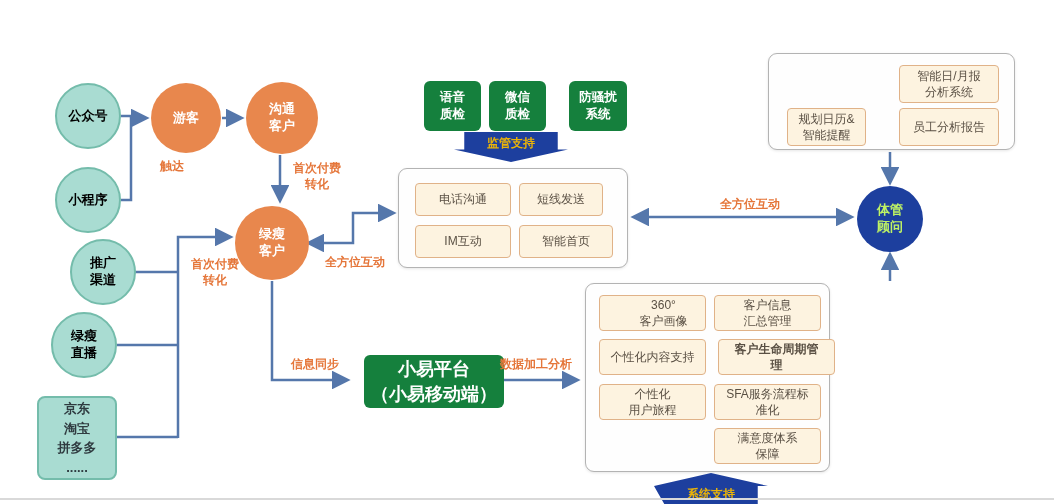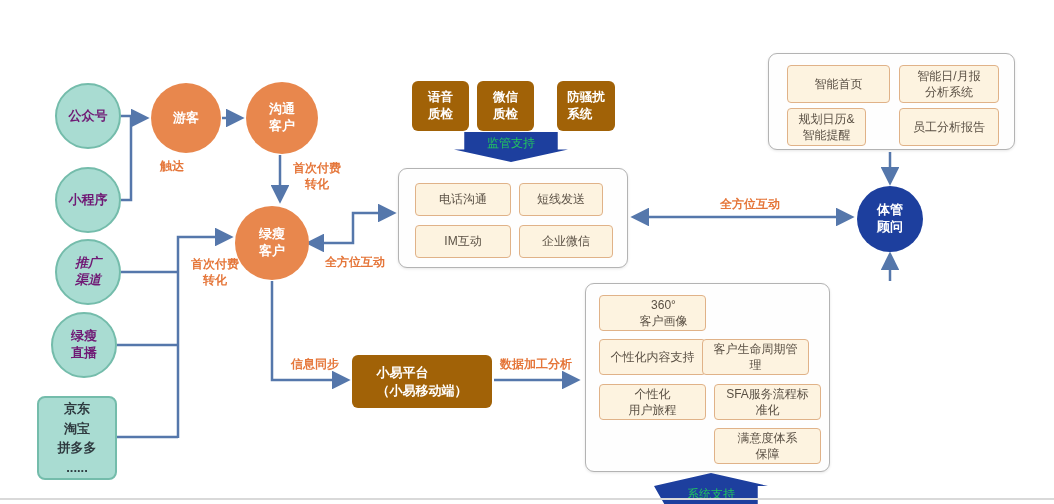--- a/index.html
+++ b/index.html
@@ -1,37 +1,37 @@
 <!DOCTYPE html>
 <html><head>
 <meta charset="utf-8">
 <style>
   html,body{margin:0;padding:0;background:#fff;}
   .canvas{position:relative;width:1054px;height:504px;background:#ffffff;overflow:hidden;
           font-family:"Liberation Sans","DejaVu Sans",sans-serif;}
   .lines{position:absolute;left:0;top:0;width:1054px;height:504px;}
   .circle{position:absolute;border-radius:50%;display:flex;align-items:center;justify-content:center;
           text-align:center;white-space:pre-line;font-weight:bold;line-height:1.3;box-sizing:border-box;}
-  .teal{background:#a9dcd2;border:2px solid #74bcab;color:#701a75;font-size:13px;}
+  .teal{background:#a9dcd2;border:2px solid #74bcab;color:#000000;font-size:13px;}
   .orangec{background:#e8874d;color:#fff;font-size:13px;}
-  .bluec{background:#1d3f9e;color:#ffffff;font-size:13px;text-align:center;}
+  .bluec{background:#1d3f9e;color:#bef264;font-size:13px;text-align:center;}
   .tealbox{position:absolute;background:#a9dcd2;border:2px solid #74bcab;border-radius:8px;color:#2f3b40;
            font-size:13px;font-weight:bold;display:flex;align-items:center;justify-content:center;
            text-align:center;white-space:pre-line;line-height:1.5;box-sizing:border-box;}
-  .bluebox{position:absolute;background:#a16207;color:#fff;border-radius:6px;display:flex;align-items:center;
-           justify-content:center;text-align:left;white-space:pre-line;font-weight:bold;font-size:12.5px;
-           line-height:1.35;box-sizing:border-box;}
+  .bluebox{position:absolute;background:#15803d;color:#fff;border-radius:6px;display:flex;align-items:center;
+           justify-content:center;text-align:center;white-space:pre-line;font-weight:bold;font-size:12.5px;
+           line-height:1.35;box-sizing:border-box;margin-left:12px;}
   .container{position:absolute;background:#fefefe;border:1.5px solid #b3b3b3;border-radius:9px;
              box-shadow:0 1px 3px rgba(0,0,0,.10);box-sizing:border-box;}
   .cream{position:absolute;background:#fdf3e0;border:1.5px solid #e0b288;border-radius:4px;display:flex;
          align-items:center;justify-content:center;text-align:center;white-space:pre-line;font-size:12px;
          color:#5a5044;line-height:1.35;box-sizing:border-box;}
   .edge-label{position:absolute;color:#e5763a;font-size:12px;text-align:center;white-space:pre-line;
               line-height:1.35;font-weight:bold;}
-  .banner{position:absolute;background:#1d3f9e;color:#22c55e;font-size:12px;font-weight:normal;
+  .banner{position:absolute;background:#1d3f9e;color:#eab308;font-size:12px;font-weight:bold;
           text-align:center;box-sizing:border-box;}
   .banner.down{clip-path:polygon(9% 0,91% 0,91% 58%,100% 58%,50% 100%,0 58%,9% 58%);padding-top:3px;}
   .banner.up{clip-path:polygon(50% 0,100% 42%,91% 42%,91% 100%,9% 100%,0 42%);padding-top:13px;}
   .baseline{position:absolute;left:0;top:498px;width:1054px;height:2px;background:#d9d9d9;}
 </style>
 </head>
 <body>
 
 <div class="canvas">
 
@@ -51,21 +51,21 @@
       <path d="M636,217 H849" marker-start="url(#ah)" marker-end="url(#ah)"></path>
       <path d="M890,152 V180" marker-end="url(#ah)"></path>
       <path d="M890,281 V257" marker-end="url(#ah)"></path>
       <path d="M272,281 V380 H345" marker-end="url(#ah)"></path>
       <path d="M494,380 H575" marker-end="url(#ah)"></path>
     </g>
   </svg>
 
   <div class="circle teal" style="left:55px;top:83px;width:66px;height:66px;">公众号</div>
   <div class="circle teal" style="left:55px;top:167px;width:66px;height:66px;">小程序</div>
-  <div class="circle teal" style="left:55px;top:239px;width:66px;height:66px;font-style:italic;">推广
+  <div class="circle teal" style="left:70px;top:239px;width:66px;height:66px;">推广
 渠道</div>
   <div class="circle teal" style="left:51px;top:312px;width:66px;height:66px;">绿瘦
 直播</div>
   <div class="tealbox" style="left:37px;top:396px;width:80px;height:84px;">京东
 淘宝
 拼多多
 ......</div>
 
   <div class="circle orangec" style="left:151px;top:83px;width:70px;height:70px;">游客</div>
   <div class="circle orangec" style="left:246px;top:82px;width:72px;height:72px;">沟通
@@ -78,43 +78,44 @@
   <div class="bluebox" style="left:477px;top:81px;width:57px;height:50px;">微信
 质检</div>
   <div class="bluebox" style="left:557px;top:81px;width:58px;height:50px;">防骚扰
 系统</div>
   <div class="banner down" style="left:454px;top:132px;width:114px;height:30px;">监管支持</div>
 
   <div class="container" style="left:398px;top:168px;width:230px;height:100px;">
     <div class="cream" style="left:16px;top:14px;width:96px;height:33px;">电话沟通</div>
     <div class="cream" style="left:120px;top:14px;width:84px;height:33px;">短线发送</div>
     <div class="cream" style="left:16px;top:56px;width:96px;height:33px;">IM互动</div>
-    <div class="cream" style="left:120px;top:56px;width:94px;height:33px;">企业微信</div>
+    <div class="cream" style="left:120px;top:56px;width:94px;height:33px;">智能首页</div>
   </div>
 
   <div class="container" style="left:768px;top:53px;width:247px;height:97px;">
-    <div class="cream" style="left:18px;top:11px;width:103px;height:38px;">智能首页</div>
     <div class="cream" style="left:130px;top:11px;width:100px;height:38px;">智能日/月报
 分析系统</div>
     <div class="cream" style="left:18px;top:54px;width:79px;height:38px;">规划日历&amp;
 智能提醒</div>
     <div class="cream" style="left:130px;top:54px;width:100px;height:38px;">员工分析报告</div>
   </div>
 
   <div class="circle bluec" style="left:857px;top:186px;width:66px;height:66px;">体管
 顾问</div>
 
-  <div class="bluebox" style="left:352px;top:355px;width:140px;height:53px;font-size:13px;">小易平台
+  <div class="bluebox" style="left:352px;top:355px;width:140px;height:53px;font-size:18px;">小易平台
 （小易移动端）</div>
 
   <div class="container" style="left:585px;top:283px;width:245px;height:189px;">
     <div class="cream" style="left:13px;top:11px;width:107px;height:36px;padding-left:22px;">360°
 客户画像</div>
+    <div class="cream" style="left:128px;top:11px;width:107px;height:36px;">客户信息
+汇总管理</div>
     <div class="cream" style="left:13px;top:55px;width:107px;height:36px;">个性化内容支持</div>
-    <div class="cream" style="left:116px;top:55px;width:107px;height:36px;">客户生命周期管
+    <div class="cream" style="left:132px;top:55px;width:117px;height:36px;font-weight:bold;">客户生命周期管
 理</div>
     <div class="cream" style="left:13px;top:100px;width:107px;height:36px;">个性化
 用户旅程</div>
     <div class="cream" style="left:128px;top:100px;width:107px;height:36px;">SFA服务流程标
 准化</div>
     <div class="cream" style="left:128px;top:144px;width:107px;height:36px;">满意度体系
 保障</div>
   </div>
   <div class="banner up" style="left:654px;top:473px;width:114px;height:31px;text-align:center;">系统支持</div>
 

